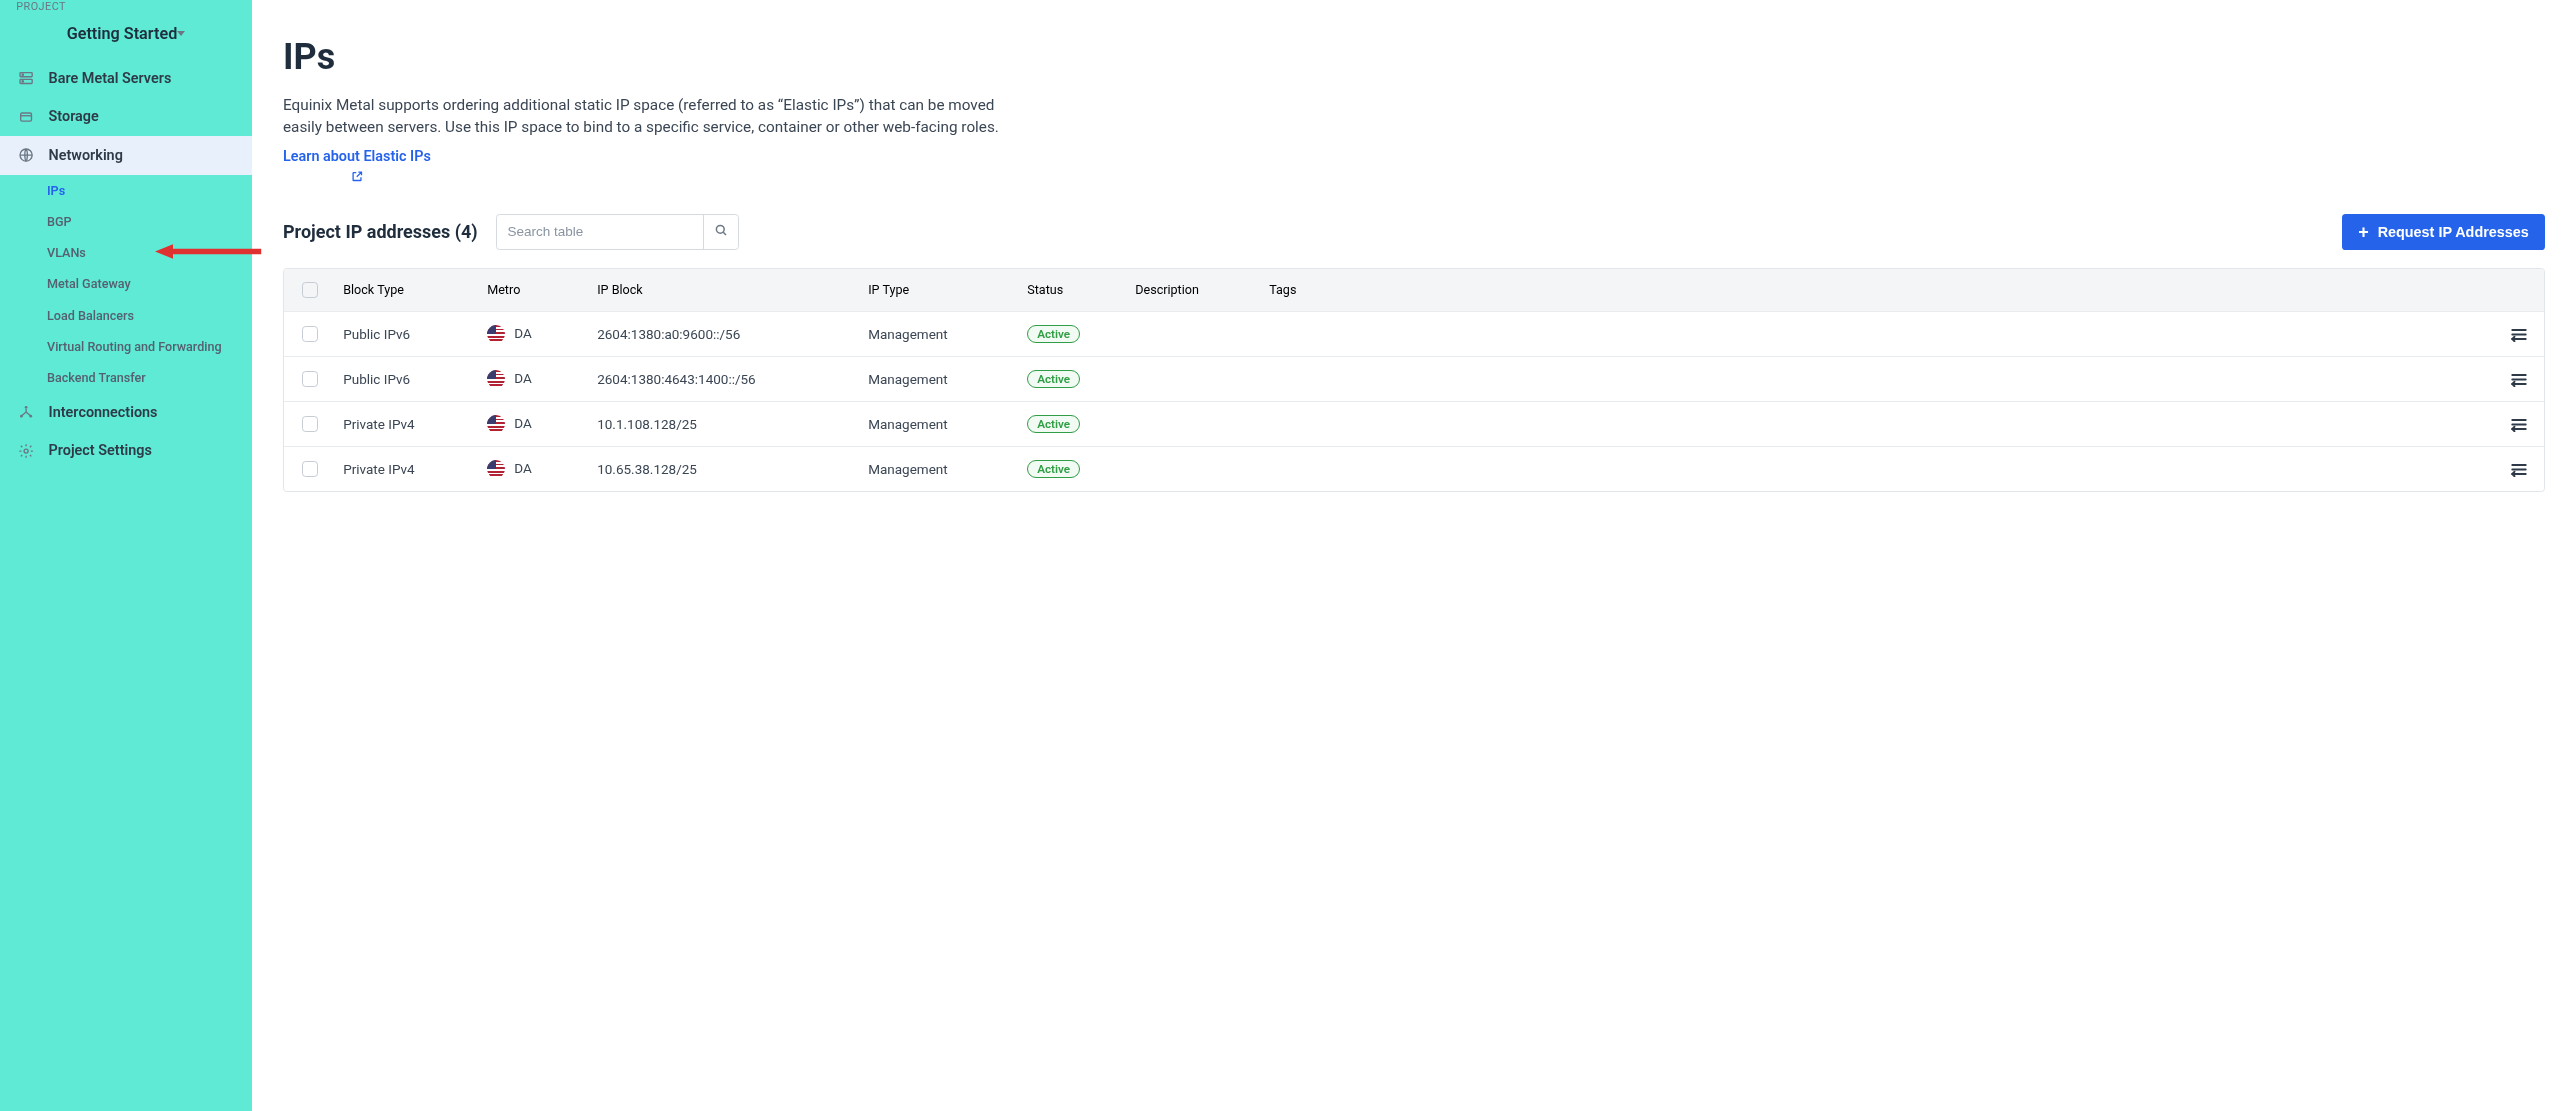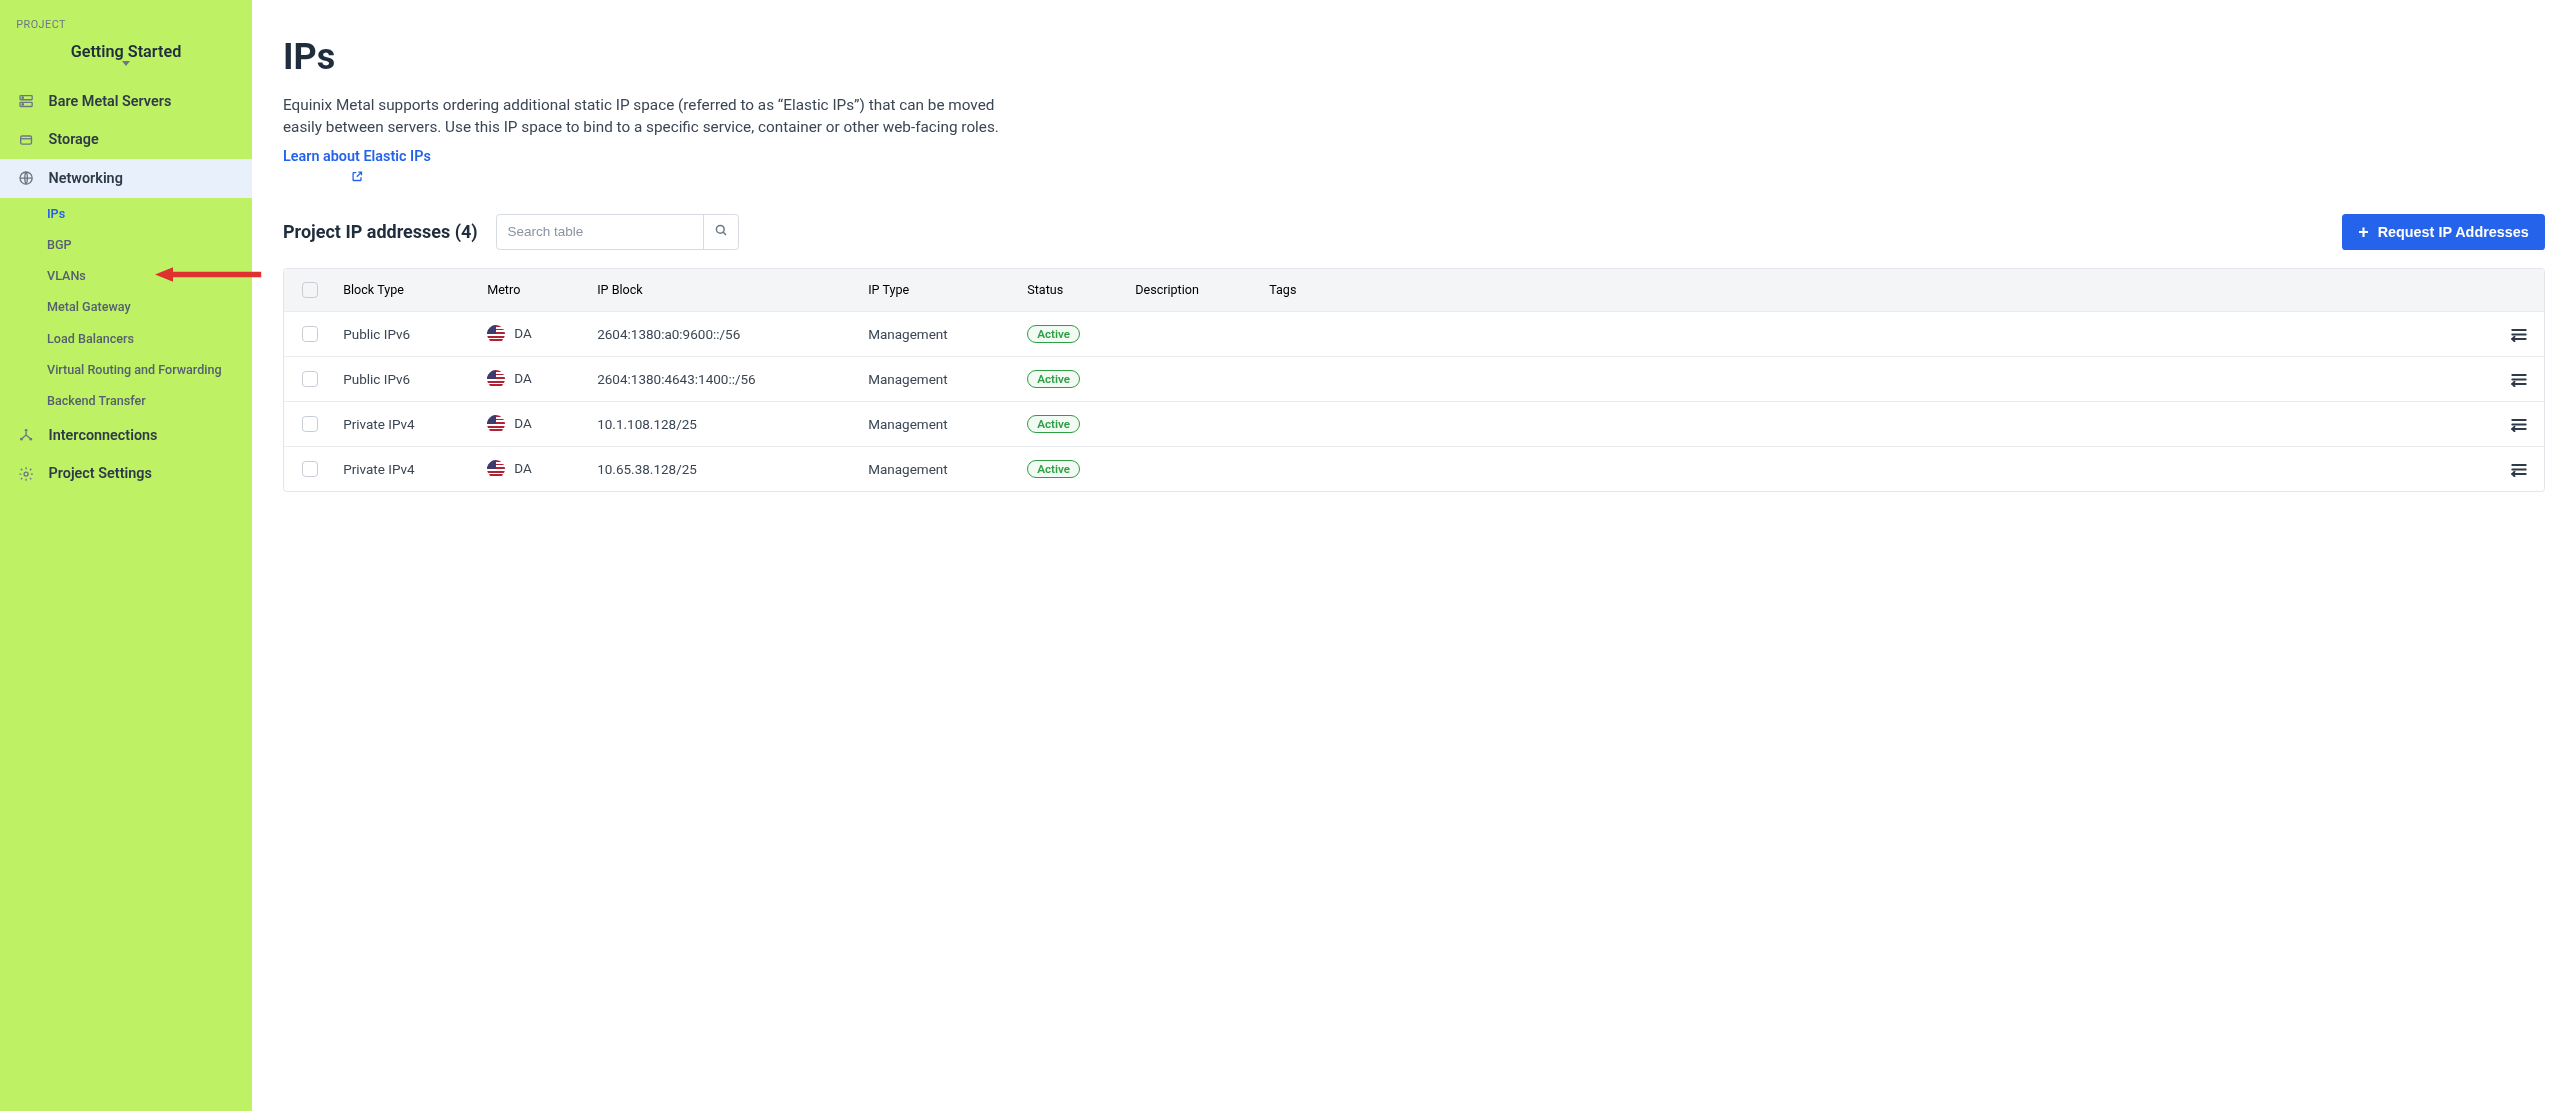--- a/index.html
+++ b/index.html
@@ -7,37 +7,35 @@
     font-family: -apple-system, BlinkMacSystemFont, "Segoe UI", Roboto, Helvetica, Arial, sans-serif;
     background: #ffffff;
     color: #1f2d3d;
     font-size: 12.6px;
     display: flex;
     min-height: 100vh;
   }
   
   .sidebar {
     width: 252px;
-    background: #bef264;
-    padding-top: 18px;
+    background: #5eead4;
     flex-shrink: 0;
   }
   .sidebar-label {
     padding: 0 16.2px 5.4px;
     font-size: 10.8px;
     color: #6b7785;
     letter-spacing: 0.5px;
   }
   .project-select {
     display: flex;
     align-items: center;
     justify-content: center;
     padding: 5.4px 16.2px 16.2px;
     cursor: pointer;
-    flex-direction: column;
   }
   .project-select .name {
     font-size: 16.2px;
     font-weight: 600;
     color: #1f2d3d;
   }
   .caret-down {
     width: 0; height: 0;
     border-left: 4.5px solid transparent;
     border-right: 4.5px solid transparent;

